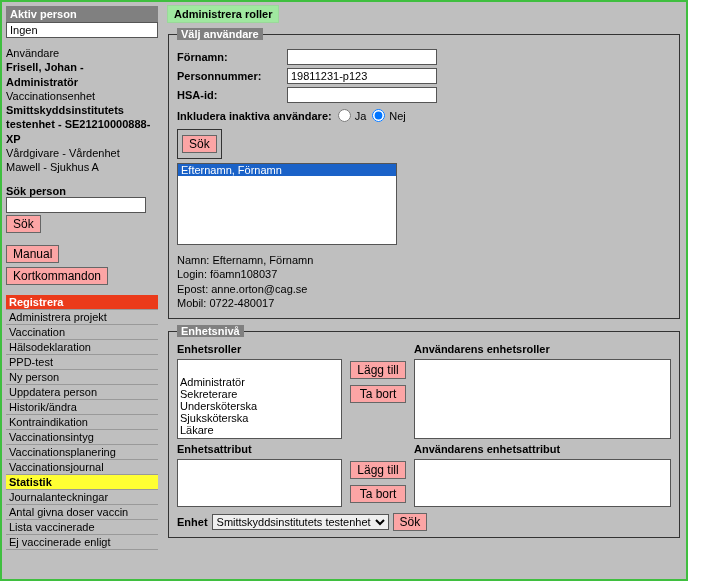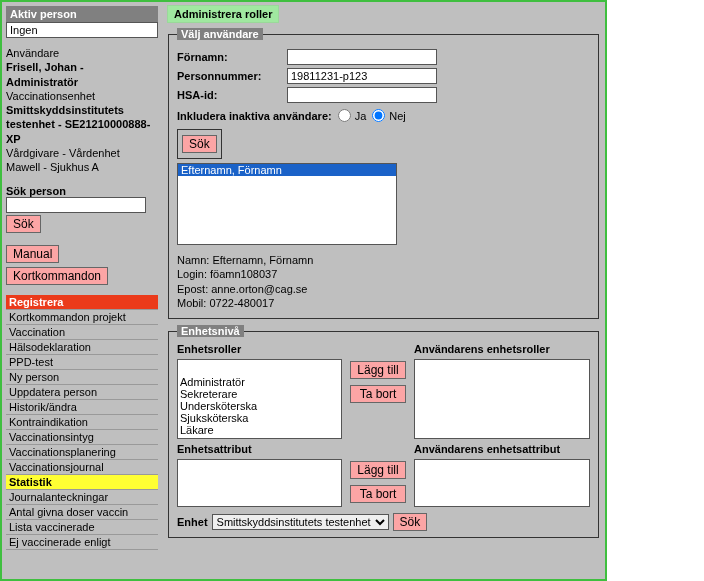--- a/index.html
+++ b/index.html
@@ -1,17 +1,17 @@
 <!DOCTYPE html>
 <html><head>
 <meta charset="utf-8">
 <style>
   * { box-sizing: border-box; font-family: Verdana, Arial, sans-serif; font-size: 11px; }
   body { margin: 0; padding: 0; background: #fff; }
-  .frame { width: 607px; height: 581px; border: 2px solid #3fbf3f; display: flex; overflow: hidden; }
+  .frame { width: 688px; height: 581px; border: 2px solid #3fbf3f; display: flex; overflow: hidden; }
   .sidebar { width: 160px; background: #bfbfbf; padding: 4px; flex-shrink: 0; }
   .main { flex: 1; padding: 4px 6px; background: #bfbfbf; overflow: hidden; }
   .aktiv-header { background: #808080; color: #fff; font-weight: bold; padding: 2px 4px; }
   .aktiv-value { background: #fff; border: 1px solid #555; padding: 1px 3px; margin-bottom: 8px; }
   .userblock { margin-bottom: 10px; line-height: 1.3; }
   .userblock .bold { font-weight: bold; }
   .sok-label { font-weight: bold; margin-top: 6px; }
   input[type=text] { border: 1px solid #555; padding: 1px 3px; font-size: 11px; }
   .sok-input { width: 140px; }
   button { font-size: 12px; border: 1px solid #666; background: #fca5a5; padding: 1px 6px; margin: 2px 0; cursor: pointer; }
@@ -62,21 +62,21 @@
     <div><button>Sök</button></div>
     <div style="margin-top:8px;">
       <button>Manual</button>
     </div>
     <div>
       <button>Kortkommandon</button>
     </div>
 
     <div class="menu" id="menu">
         <div class="menu-item red">Registrera</div>
-        <div class="menu-item">Kortkommandon projekt</div>
+        <div class="menu-item">Administrera projekt</div>
         <div class="menu-item">Vaccination</div>
         <div class="menu-item">Hälsodeklaration</div>
         <div class="menu-item">PPD-test</div>
         <div class="menu-item">Ny person</div>
         <div class="menu-item">Uppdatera person</div>
         <div class="menu-item">Historik/ändra</div>
         <div class="menu-item">Kontraindikation</div>
         <div class="menu-item">Vaccinationsintyg</div>
         <div class="menu-item">Vaccinationsplanering</div>
         <div class="menu-item">Vaccinationsjournal</div>

